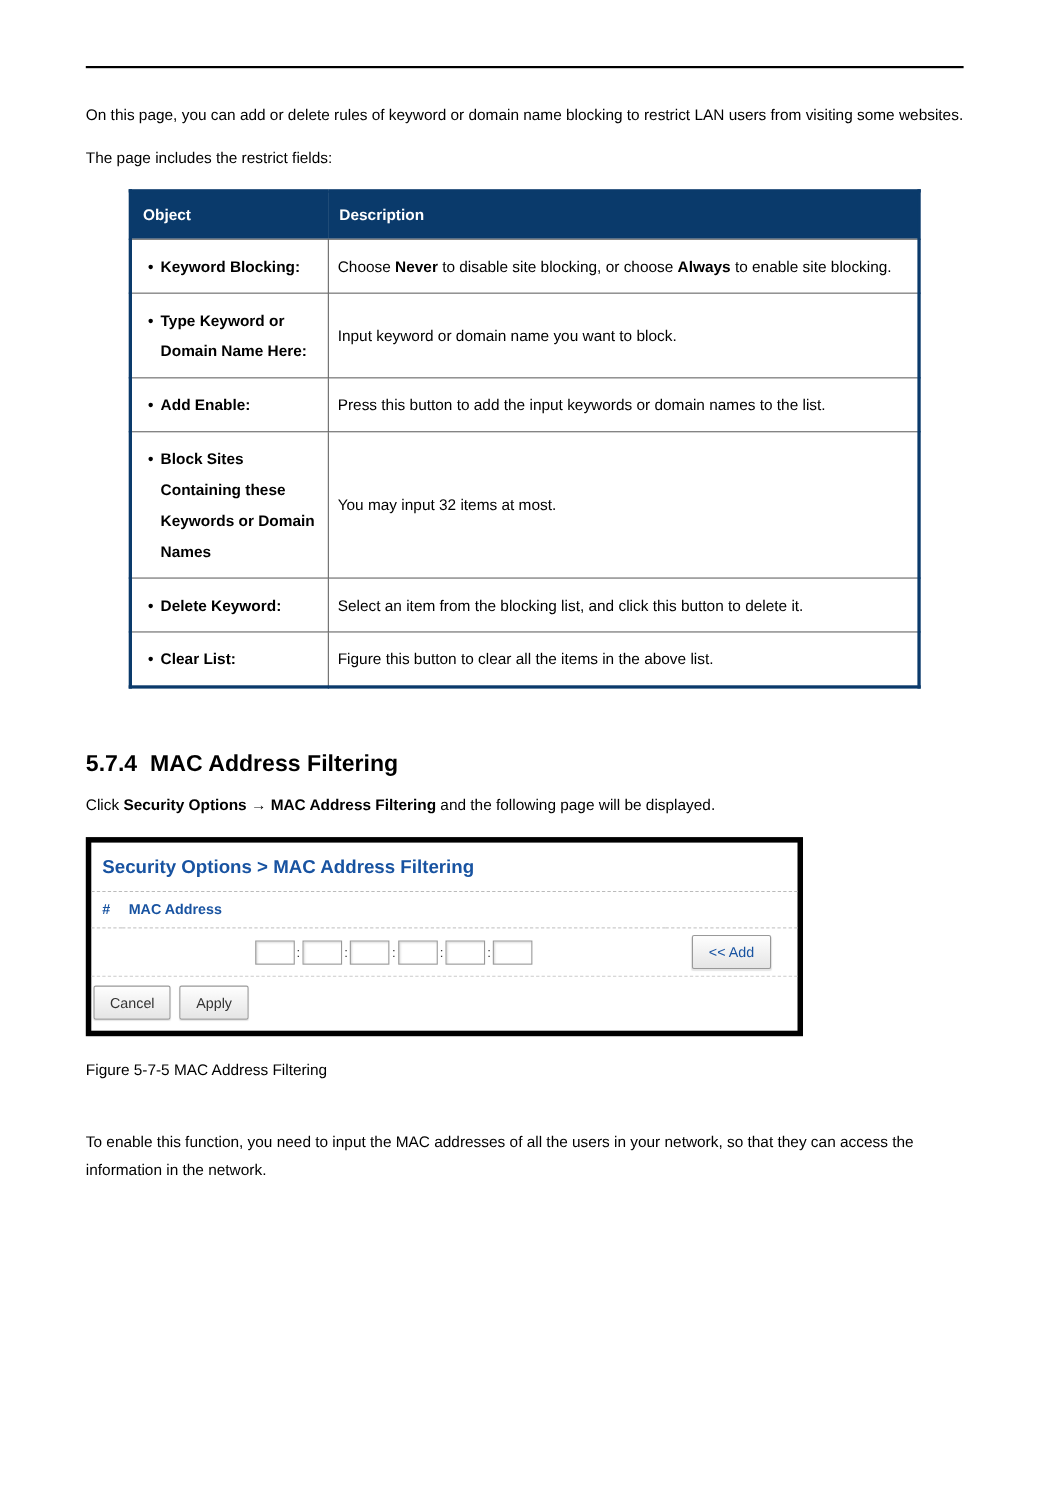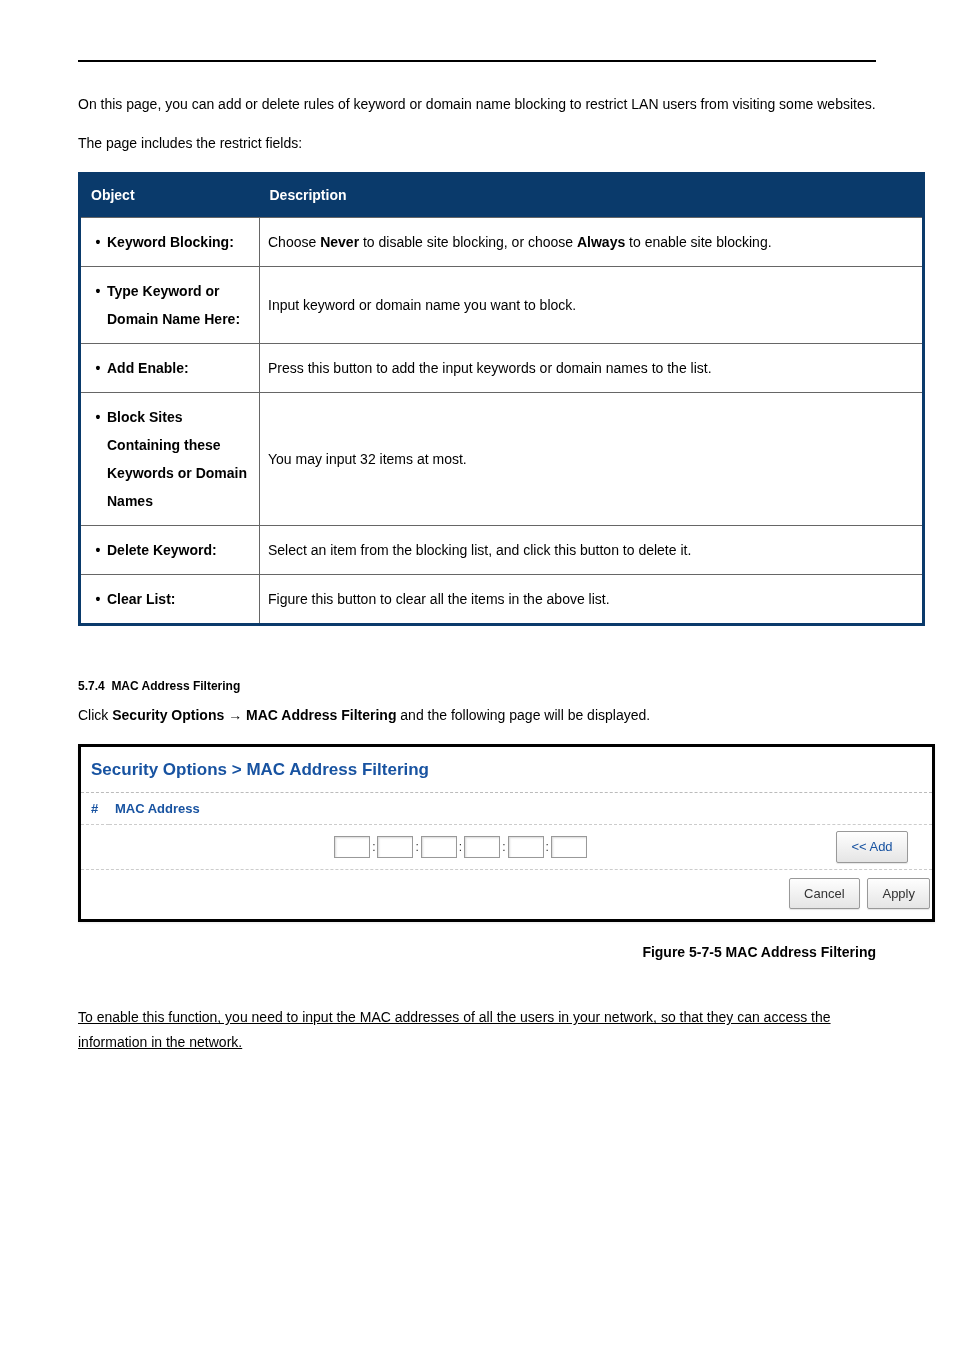--- a/index.html
+++ b/index.html
@@ -11,21 +11,21 @@
     margin: 0 auto;
     padding: 60px 78px 40px 78px;
     font-size: 14px;
     line-height: 1.8;
   }
   .hr-top { border: none; border-top: 2px solid #000; margin-bottom: 30px; }
   .intro { margin-bottom: 14px; }
   .fields-intro { margin-bottom: 8px; }
   table.desc {
     border-collapse: collapse;
-    width: 847px;
+    width: 720px;
     margin: 16px auto 50px auto;
     border: 3px solid #0a3a6b;
   }
   table.desc th {
     background: #0a3a6b;
     color: #fff;
     font-weight: bold;
     text-align: left;
     padding: 8px 10px;
     font-size: 14px;
@@ -38,31 +38,31 @@
   }
   table.desc td.obj {
     width: 180px;
     font-weight: bold;
   }
   .bullet { display: flex; }
   .bullet .dot { width: 18px; flex: 0 0 18px; text-align: center; }
   .bullet .txt { flex: 1; }
   .sec-heading {
     font-weight: bold;
-    font-size: 12px;
+    font-size: 21px;
     margin-bottom: 6px;
   }
   .click-line { margin-bottom: 16px; }
   .b { font-weight: bold; }
   .panel {
-    border: 3px solid #000000;
+    border: 5px solid #000000;
     box-shadow: 0 1px 2px rgba(0,0,0,.08);
     padding: 0;
     margin-bottom: 10px;
-    width: 857px;
+    width: 652px;
   }
   .panel-title {
     color: #1853a1;
     font-weight: bold;
     font-size: 17px;
     padding: 8px 10px 6px 10px;
     border-bottom: 1px dashed #bbb;
   }
   .panel-row {
     padding: 6px 10px 4px 22px;
@@ -105,31 +105,31 @@
     font-size: 13px;
     color: #333;
     border: 1px solid #999;
     border-radius: 2px;
     background: linear-gradient(#fefefe,#e5e5e5);
     box-shadow: 0 1px 1px rgba(0,0,0,.1);
     cursor: pointer;
   }
   .btn.add { color: #1853a1; }
   .panel-footer {
-    text-align: right;
+    text-align: left;
     padding: 8px 0 10px 0;
     border-top: 1px dashed #ccc;
   }
   .panel-footer .btn { margin: 0 2px; }
   .figcap {
-    text-align: right;
-    font-weight: bold;
+    text-align: left;
+    font-weight: normal;
     margin: 18px 0 40px 0;
   }
-  .enable-para { margin-bottom: 60px; text-decoration: underline; }
+  .enable-para { margin-bottom: 60px; }
 </style>
 </head>
 <body>
 
 <hr class="hr-top">
 
 <p class="intro">On this page, you can add or delete rules of keyword or domain name blocking to restrict LAN users from visiting some websites.</p>
 <p class="fields-intro">The page includes the restrict fields:</p>
 
 <table class="desc">

